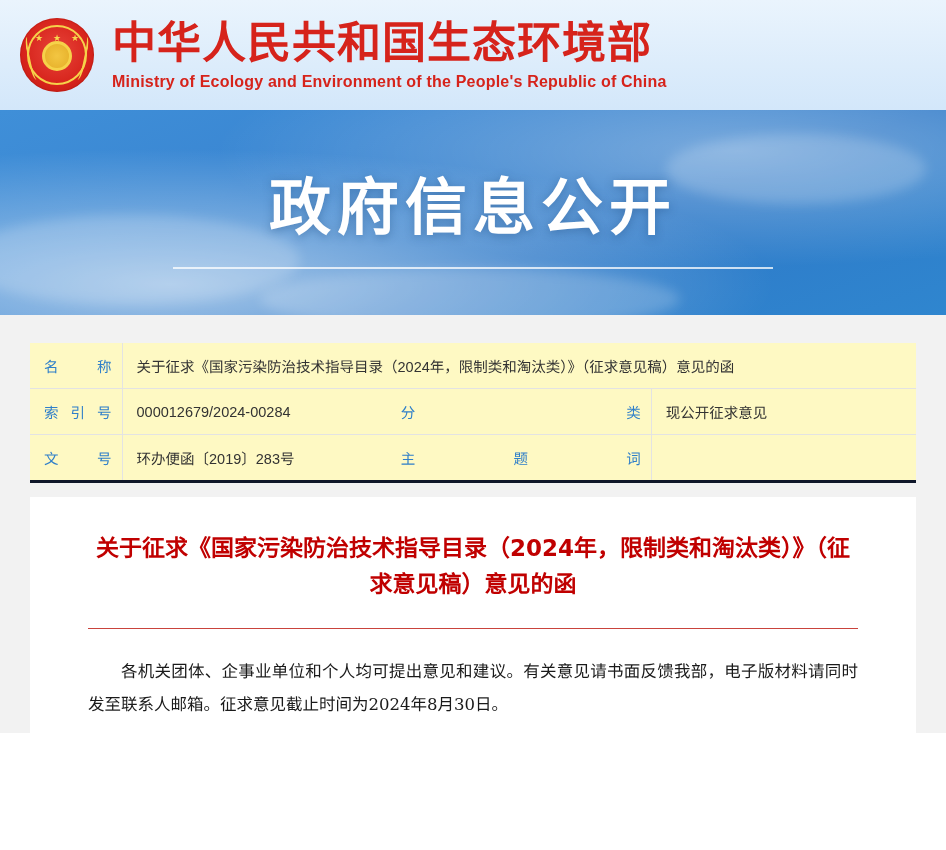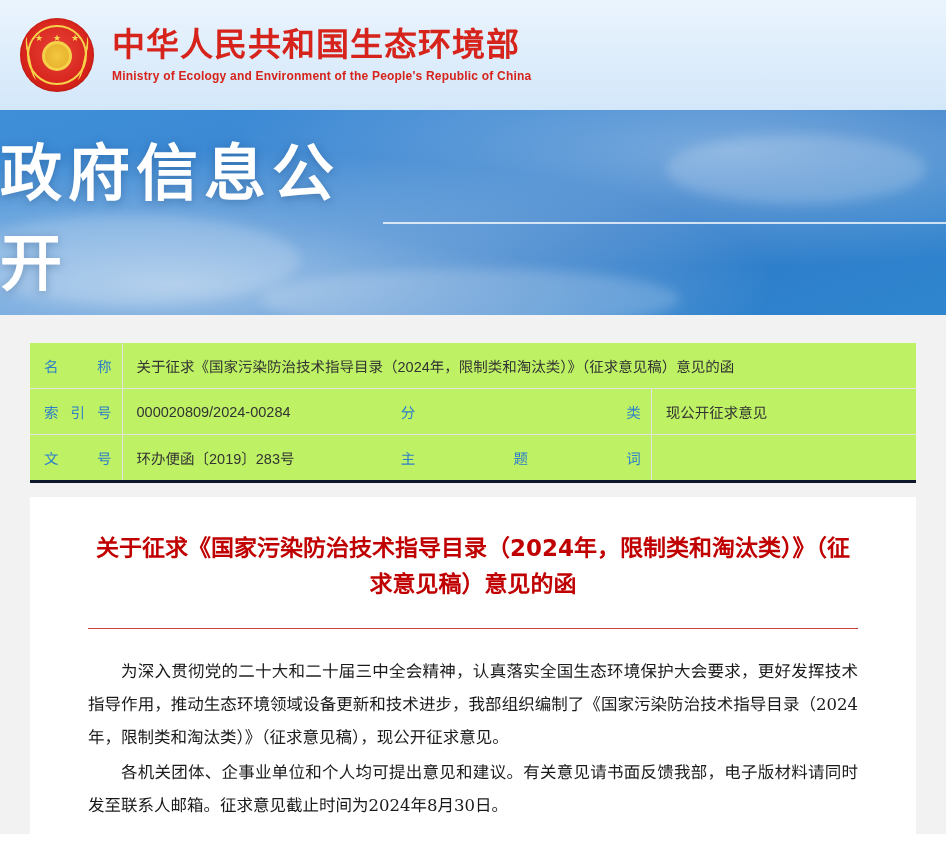--- a/index.html
+++ b/index.html
@@ -74,45 +74,45 @@
   }
   .emblem .wheat-l { left: 8px; transform: rotate(-12deg); }
   .emblem .wheat-r { right: 8px; transform: rotate(12deg) scaleX(-1); }
 
   .ministry {
     margin-left: 18px;
     line-height: 1.1;
   }
   .ministry-cn {
     font-family: "DejaVu Sans", "Liberation Sans", sans-serif;
-    font-size: 33px;
+    font-size: 44px;
     font-weight: bold;
     color: #d6231b;
     letter-spacing: 1px;
     white-space: nowrap;
   }
   .ministry-en {
     margin-top: 6px;
-    font-size: 12px;
+    font-size: 16px;
     font-weight: bold;
     color: #d6231b;
     letter-spacing: .2px;
     white-space: nowrap;
   }
 
   
   .banner {
     position: relative;
     height: 205px;
     background:
       radial-gradient(ellipse at 18% 85%, rgba(255,255,255,.55) 0%, rgba(255,255,255,0) 55%),
       radial-gradient(ellipse at 78% 20%, rgba(255,255,255,.35) 0%, rgba(255,255,255,0) 50%),
       linear-gradient(160deg, #3f8fd8 0%, #3a86d2 30%, #2e79c8 62%, #2f86cf 100%);
     display: flex;
-    flex-direction: row;
+    flex-direction: column;
     align-items: center;
     justify-content: center;
     overflow: hidden;
   }
   .banner .cloud {
     position: absolute;
     background: rgba(255,255,255,.18);
     border-radius: 50%;
     filter: blur(6px);
   }
@@ -139,21 +139,21 @@
   }
 
   
   .content-wrap {
     background: #f2f2f2;
     padding: 28px 0 0 0;
   }
   .card {
     width: 886px;
     margin: 0 auto;
-    background: #bef264;
+    background: #fef9c3;
     padding: 0;
   }
 
   
   .meta-table {
     width: 100%;
     border-collapse: collapse;
     table-layout: fixed;
     font-size: 14.5px;
     color: #333;
@@ -248,35 +248,34 @@
 
     <div class="card">
       <table class="meta-table">
         <tbody>
           <tr>
             <td class="lbl">名　　称</td>
             <td class="val wide" colspan="3">关于征求《国家污染防治技术指导目录（2024年，限制类和淘汰类）》（征求意见稿）意见的函</td>
           </tr>
           <tr>
             <td class="lbl">索 引 号</td>
-            <td class="val">000020809/2024-00284</td>
+            <td class="val">000012679/2024-00284</td>
             <td class="lbl lbl2">分　　类</td>
             <td class="val">现公开征求意见</td>
           </tr>
           <tr>
             <td class="lbl">文　　号</td>
             <td class="val">环办便函〔2019〕283号</td>
             <td class="lbl lbl2">主 题 词</td>
             <td class="val"></td>
           </tr>
         </tbody>
       </table>
     </div>
 
     <div class="article">
       <h1 class="article-title">关于征求《国家污染防治技术指导目录（2024年，限制类和淘汰类）》（征求意见稿）意见的函</h1>
       <div class="title-rule"></div>
-      <p>为深入贯彻党的二十大和二十届三中全会精神，认真落实全国生态环境保护大会要求，更好发挥技术指导作用，推动生态环境领域设备更新和技术进步，我部组织编制了《国家污染防治技术指导目录（2024年，限制类和淘汰类）》（征求意见稿），现公开征求意见。</p>
       <p>各机关团体、企事业单位和个人均可提出意见和建议。有关意见请书面反馈我部，电子版材料请同时发至联系人邮箱。征求意见截止时间为2024年8月30日。</p>
     </div>
 
   </div>
 </div>
 
 </body></html>

